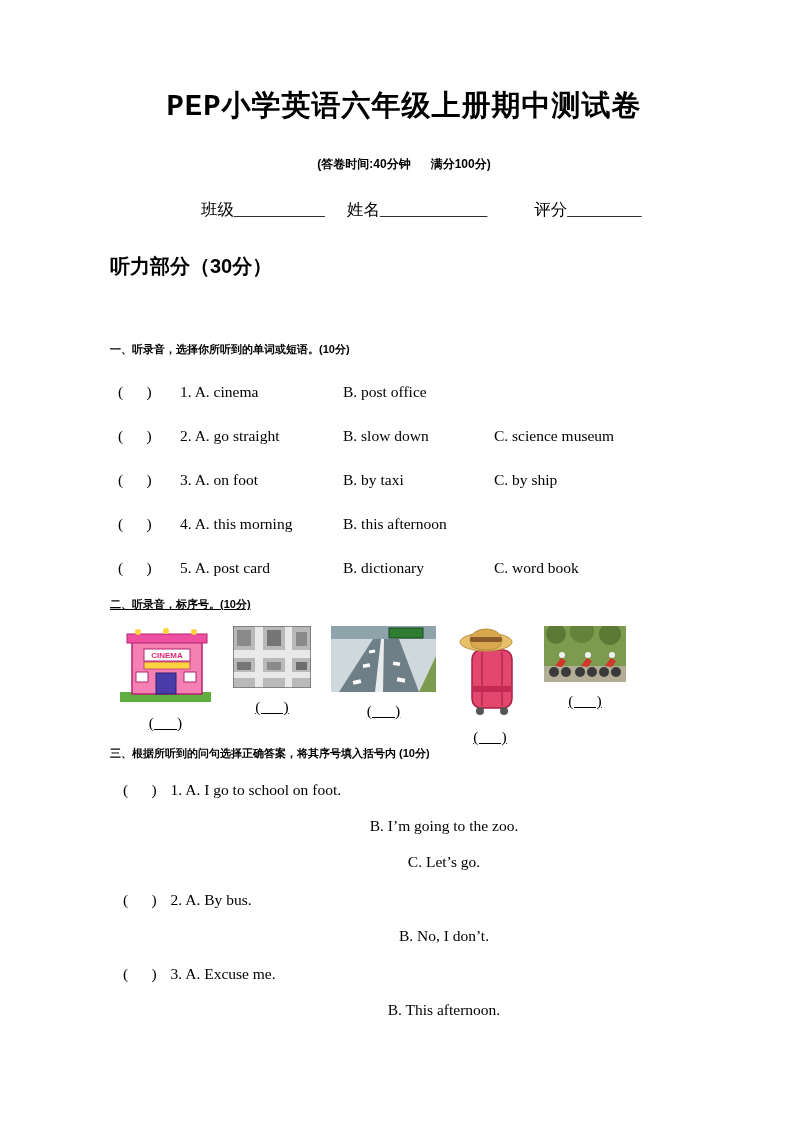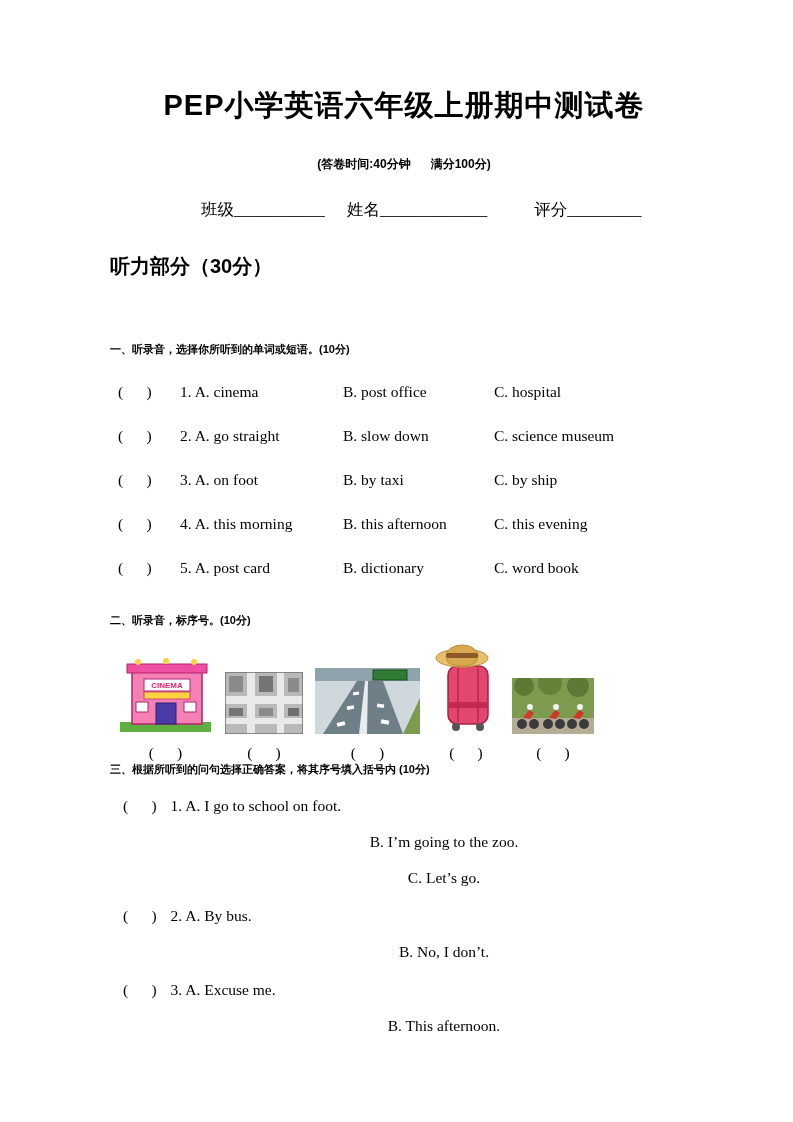--- a/index.html
+++ b/index.html
@@ -1,33 +1,33 @@
 <!DOCTYPE html>
 <html><head>
 <meta charset="utf-8">
 <style>
   html,body{margin:0;padding:0;background:#ffffff;}
   body{width:793px;min-height:1122px;font-family:"Liberation Serif","DejaVu Serif",serif;color:#000;}
   .page{position:relative;width:793px;min-height:1122px;box-sizing:border-box;padding:0 95px 40px 110px;}
   .pre{white-space:pre;}
   .title{margin:0;padding-top:86px;text-align:center;font-size:29px;font-weight:bold;
-         font-family:Liberation Sans, sans-serif;letter-spacing:1px;}
+         font-family:Liberation Mono, monospace;letter-spacing:1px;}
   .subtitle{margin-top:30px;text-align:center;font-size:12px;font-weight:bold;
             font-family:"Liberation Sans","DejaVu Sans",sans-serif;}
   .info-line{margin-top:26px;margin-left:91px;font-size:16.5px;}
   .info-line .gap1{margin-left:18px;}
   .info-line .gap2{margin-left:43px;}
   .section-title{margin-top:32px;text-align:left;font-size:20px;font-weight:bold;
                  font-family:"Liberation Sans","DejaVu Sans",sans-serif;}
   .part-heading{font-size:11px;font-weight:bold;font-family:"Liberation Sans","DejaVu Sans",sans-serif;}
   .p1{margin-top:62px;}
   .choice-row{display:grid;grid-template-columns:62px 163px 151px auto;padding-left:8px;
               font-size:15.5px;margin-top:25px;line-height:19px;}
-  .p2{margin-top:36px;}
-  .images-row{display:flex;align-items:flex-end;gap:12px;margin-top:14px;padding-left:8px;}
+  .p2{margin-top:20px;text-decoration:underline;}
+  .images-row{display:flex;align-items:flex-start;gap:20px;margin-top:14px;padding-left:8px;}
   .img-cell{display:flex;flex-direction:column;align-items:center;justify-content:flex-end;}
   .img-cell .bracket-center{margin-top:10px;font-size:15.5px;}
   .p3{}
   .q-line{font-size:15.5px;line-height:19px;margin-top:17px;}
   .q-first{display:flex;gap:14px;padding-left:13px;margin-top:19px;}
   .q-opt{padding-left:80px;text-align:center;}
   svg{display:block;}
 </style>
 </head>
 <body>
@@ -46,39 +46,37 @@
 
   <div class="section-title">听力部分（30分）</div>
 
   <div class="p1">
     <div class="part-heading">一、听录音，选择你所听到的单词或短语。(10分)</div>
 
     <div class="choice-row">
       <span class="pre">(      )</span>
       <span>1. A. cinema</span>
       <span>B. post office</span>
-      <span>C. hospital</span>
     </div>
     <div class="choice-row">
       <span class="pre">(      )</span>
       <span>2. A. go straight</span>
       <span>B. slow down</span>
       <span>C. science museum</span>
     </div>
     <div class="choice-row">
       <span class="pre">(      )</span>
       <span>3. A. on foot</span>
       <span>B. by taxi</span>
       <span>C. by ship</span>
     </div>
     <div class="choice-row">
       <span class="pre">(      )</span>
       <span>4. A. this morning</span>
       <span>B. this afternoon</span>
-      <span>C. this evening</span>
     </div>
     <div class="choice-row">
       <span class="pre">(      )</span>
       <span>5. A. post card</span>
       <span>B. dictionary</span>
       <span>C. word book</span>
     </div>
   </div>
 
   <div class="p2">

